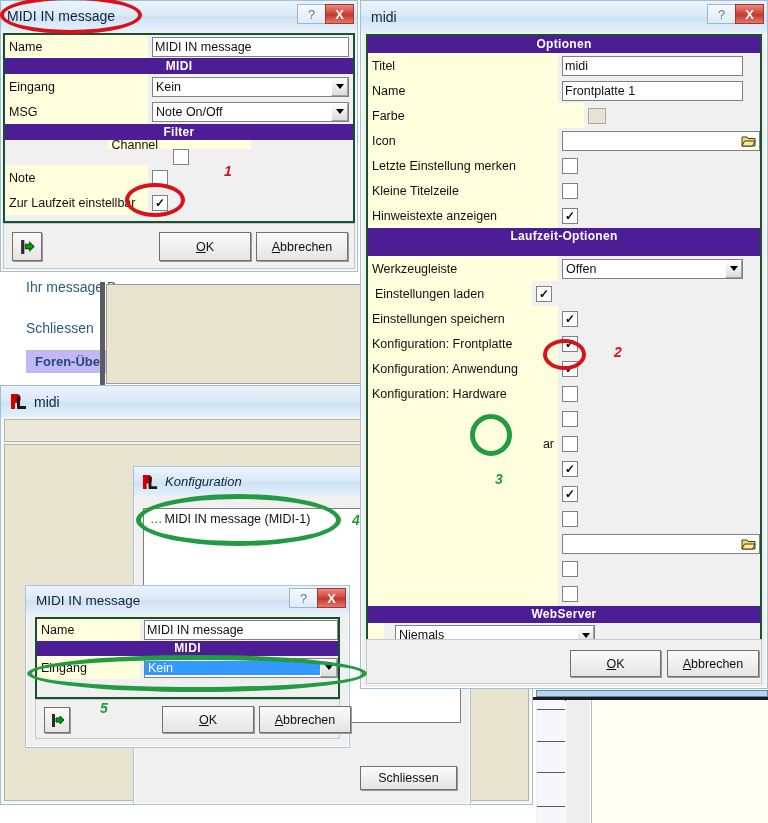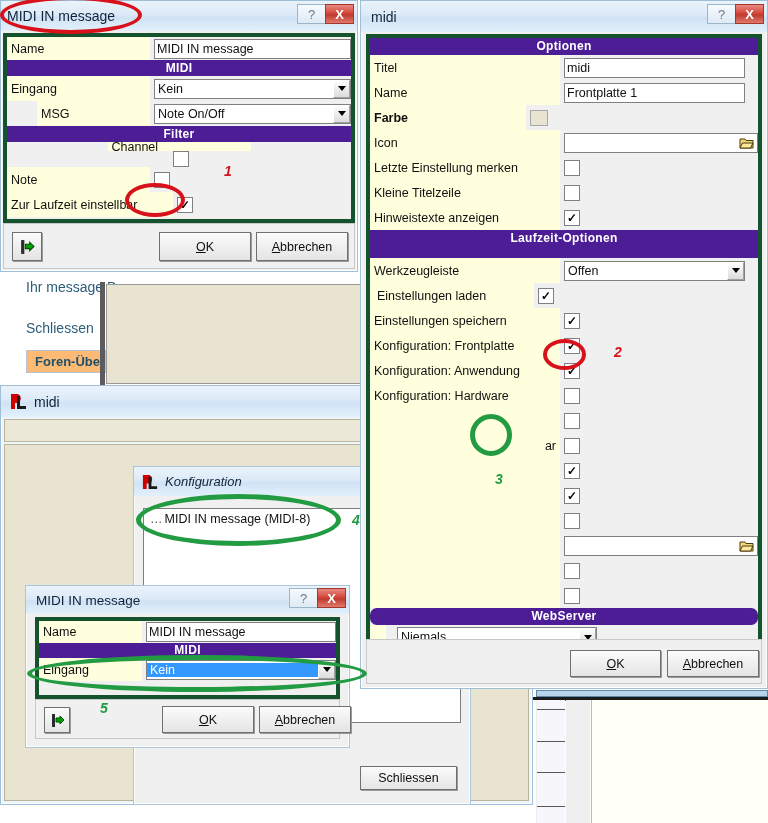--- a/index.html
+++ b/index.html
@@ -46,21 +46,21 @@
   }
   .sysbtn.close {
     background:linear-gradient(to bottom,#e88a82 0%,#d4473c 45%,#c03a2f 55%,#e17a6e 100%);
     color:#ffffff;
     border:1px solid #a5362c;
     font-weight:bold;
   }
   .sysbtn.flat { background:linear-gradient(to bottom,#f6fafd,#e7f0f8); }
 
   
-  .grid { border:4px solid #14532d; background:#f0f0f0; }
+  .grid { border:2px solid #14532d; background:#f0f0f0; }
   .sect {
     background:#4c1d95;
     color:#ffffff;
     font-weight:bold;
     font-size:12px;
     text-align:center;
     line-height:15px;
     height:15px;
     letter-spacing:.3px;
   }
@@ -143,21 +143,21 @@
   .ell-red { border:4px solid #d8121b; }
   .ell-green { border:5px solid #239b42; }
   .num { position:absolute; font-style:italic; font-weight:bold; font-size:14px; pointer-events:none; }
   .num.red { color:#d8121b; }
   .num.green { color:#239b42; }
 
   
   #bg-page { position:absolute; left:0; top:0; width:768px; height:823px; background:#ffffff; }
   .bgtxt { position:absolute; color:#2a5d78; font-size:14px; white-space:nowrap; }
   .bgbtn {
-    position:absolute; background:#fdba74; border:1px solid #b8c2cc;
+    position:absolute; background:#c4b5fd; border:1px solid #b8c2cc;
     color:#1d4f6b; font-weight:bold; font-size:13px; padding:3px 8px; white-space:nowrap;
   }
   .bgcell { position:absolute; background:#f7f6fb; border-bottom:1px solid #58585a; }
   .bgpanel { position:absolute; background:#fffff5; }
 </style>
 </head>
 <body>
 
 <div id="bg-page">
   <div class="bgtxt" style="left:26px;top:279px;">Ihr message B</div>
@@ -240,21 +240,21 @@
     </svg>
     <span class="ttl" style="font-size:13px;">Konfiguration</span>
     <div class="sysbtns">
       <div class="sysbtn flat">?</div>
       <div class="sysbtn flat">✕</div>
     </div>
   </div>
   <div style="position:absolute;left:9px;top:41px;right:9px;height:215px;background:#ffffff;border:1px solid #7d7d7d;">
     <div style="display:flex;align-items:center;height:20px;padding-left:6px;font-size:12.5px;color:#101010;">
       <span style="color:#555;letter-spacing:-1px;margin-right:3px;">…</span>
-      <span>MIDI IN message (MIDI-8)</span>
+      <span>MIDI IN message (MIDI-1)</span>
     </div>
   </div>
 
 </div>
 
 <div class="btn" style="position:absolute;left:360px;top:766px;width:97px;height:24px;">
   <span>Schliessen</span>
 </div>
 
 <div class="win" style="left:25px;top:585px;width:325px;height:163px;background:#f0f0f0;border:1px solid #a9c6dc;">
@@ -320,21 +320,21 @@
           <input class="tb" style="width: 181px;" value="midi">
         </div>
       </div>
     <div class="row">
         <div class="lbl" style="width:190px;">Name</div>
         <div class="val">
           <input class="tb" style="width: 181px;" value="Frontplatte 1">
         </div>
       </div>
     <div class="row">
-        <div class="lbl" style="width:156px;font-weight:bold;">Farbe</div>
+        <div class="lbl" style="width:216px;">Farbe</div>
         <div class="val">
           <div class="swatch"></div>
         </div>
       </div>
     <div class="row">
         <div class="lbl" style="width:190px;">Icon</div>
       <div class="val">
           <div class="picker" style="position:relative;width:181px;height:20px;border:1px solid #808080;background:#fff;">
         <div class="folder-btn">
           <svg width="15" height="13" viewBox="0 0 15 13">
@@ -456,21 +456,21 @@
           <div class="cbx"></div>
         </div>
       </div>
     <div class="row">
         <div class="lbl" style="width:190px;"></div>
         <div class="val">
           <div class="cbx"></div>
         </div>
       </div>
 
-    <div class="sect" style="height:17px;line-height:17px;border-radius:7px;">WebServer</div>
+    <div class="sect" style="height:17px;line-height:17px;">WebServer</div>
 
     <div class="row" style="height:24px;">
         <div class="lbl" style="width:16px;"></div>
       <div class="val" style="padding-left:0;">
           <div class="combo" style="width:200px;margin-left:11px;">
             <span class="cv">Niemals</span>
             <span class="arrow">
               <i></i>
             </span>
           </div>
@@ -524,21 +524,21 @@
       <div class="val">
           <div class="combo" style="width:197px;">
             <span class="cv">Kein</span>
             <span class="arrow">
               <i></i>
             </span>
           </div>
         </div>
     </div>
     <div class="row" style="height:25px;">
-      <div class="lbl" style="width:143px;margin-left:30px;">MSG</div>
+      <div class="lbl" style="width:143px;">MSG</div>
       <div class="val">
           <div class="combo" style="width:197px;">
             <span class="cv">Note On/Off</span>
             <span class="arrow">
               <i></i>
             </span>
           </div>
         </div>
     </div>
 
@@ -550,21 +550,21 @@
           <div class="cbx"></div>
         </div>
     </div>
     <div class="row" style="height:25px;">
       <div class="lbl" style="width:143px;">Note</div>
       <div class="val">
           <div class="cbx"></div>
         </div>
     </div>
     <div class="row" style="height:25px;">
-      <div class="lbl" style="width:166px;">Zur Laufzeit einstellbar</div>
+      <div class="lbl" style="width:143px;">Zur Laufzeit einstellbar</div>
       <div class="val">
           <div class="cbx">✓</div>
         </div>
     </div>
   </div>
 
   <div style="position:absolute;left:2px;top:222px;right:2px;height:46px;background:#f0f0f0;border:1px solid #c8c8c8;">
     <div class="btn" style="position:absolute;left:8px;top:8px;width:30px;height:29px;">
       <svg width="16" height="16" viewBox="0 0 15 15">
         <rect x="2" y="1" width="3" height="13" fill="#2b2b2b"></rect>

